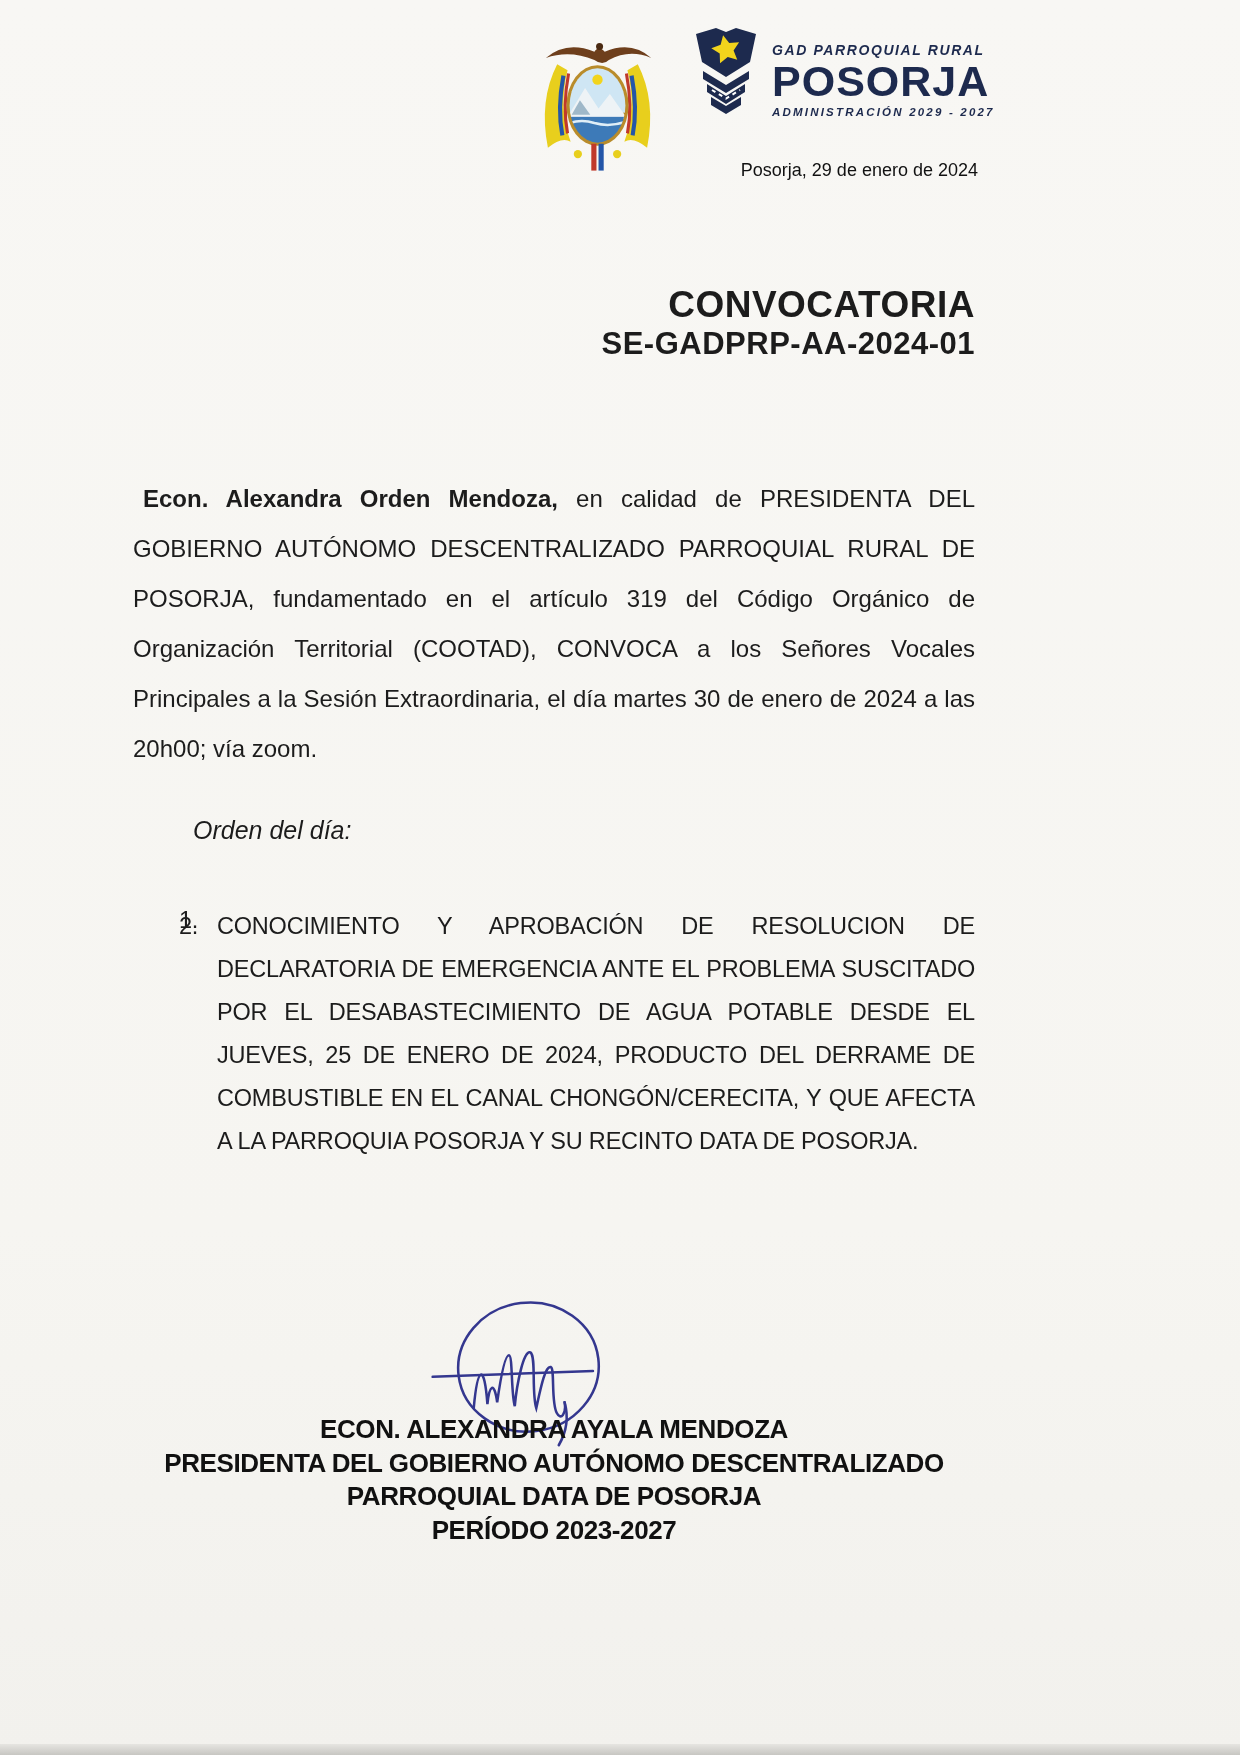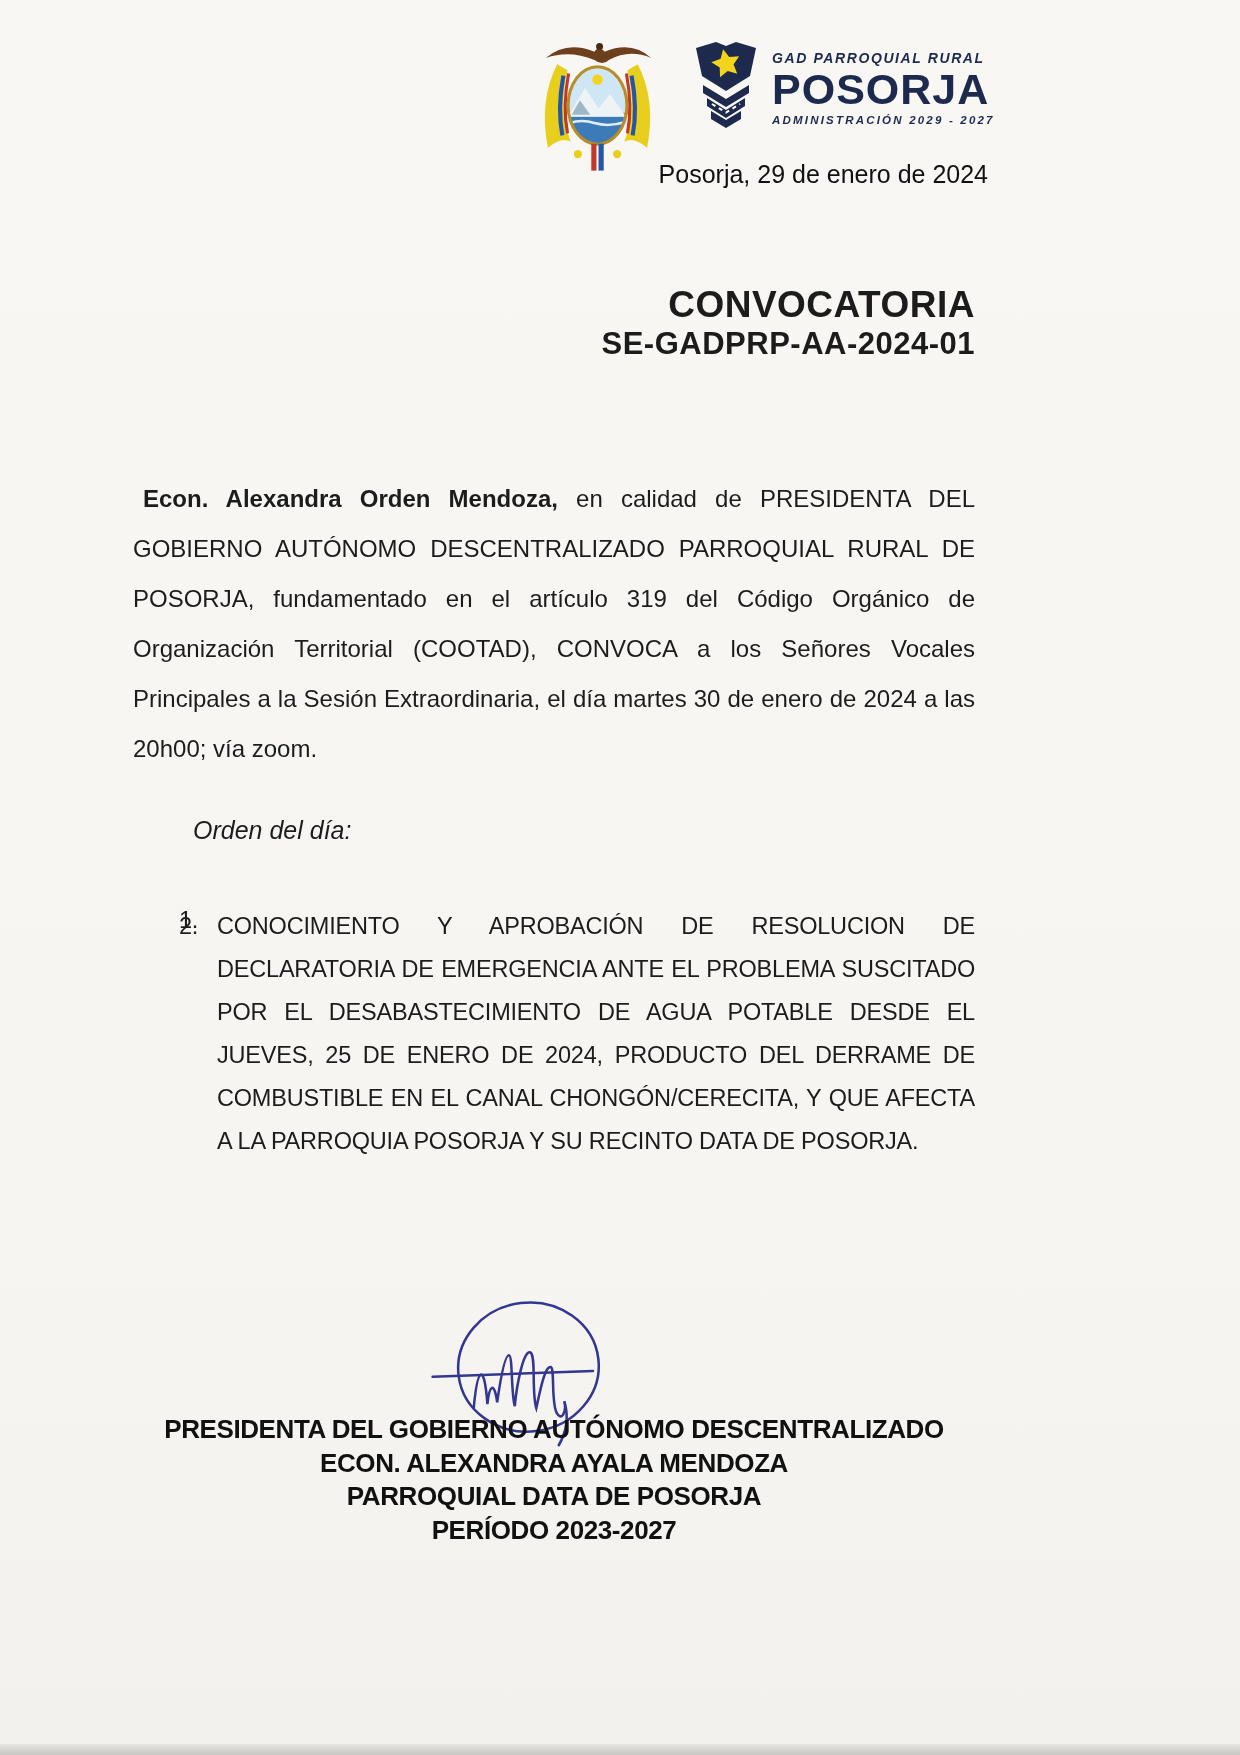--- a/index.html
+++ b/index.html
@@ -8,27 +8,27 @@
     background:#f7f6f2;
     font-family:"Liberation Sans", sans-serif;
     color:#1c1c1c;
     position:relative;
     overflow:hidden;
   }
   .page{position:relative;width:1240px;height:1755px;background:linear-gradient(180deg,#f8f7f4 0%,#f6f5f1 70%,#f2f1ed 100%);}
   
   .header{position:relative;height:200px;}
   .coat-of-arms{position:absolute;left:520px;top:36px;width:155px;height:140px;}
-  .gad-logo{position:absolute;left:690px;top:38px;display:flex;align-items:flex-start;}
+  .gad-logo{position:absolute;left:690px;top:24px;display:flex;align-items:center;}
   .gad-shield{width:72px;height:100px;flex:0 0 auto;}
   .gad-text{margin-left:10px;padding-top:12px;color:var(--navy);}
   .gad-tagline{font-size:14px;font-weight:700;font-style:italic;letter-spacing:1.6px;}
   .gad-name{font-size:43px;font-weight:800;letter-spacing:1px;line-height:44px;margin-top:1px;}
   .gad-admin{font-size:11.5px;font-weight:700;font-style:italic;letter-spacing:2.2px;margin-top:3px;}
-  .date-line{position:absolute;top:160px;right:252px;font-size:25px;color:#111;}
+  .date-line{position:absolute;top:160px;right:262px;font-size:18px;color:#111;}
   
   .doc{width:842px;margin-left:133px;}
   .title-block{margin-top:84px;text-align:right;}
   .title-main{font-size:37px;font-weight:700;letter-spacing:0.5px;line-height:42px;}
   .title-ref{font-size:31px;font-weight:700;letter-spacing:0.5px;line-height:36px;}
   .intro{margin-top:112px;font-size:24px;line-height:50px;text-align:justify;text-indent:10px;}
   .intro b{font-weight:700;}
   .agenda-heading{margin-top:42px;padding-left:60px;font-size:25px;font-weight:400;font-style:italic;}
   .agenda{margin-top:60px;}
   .agenda-item{position:relative;padding-left:84px;font-size:23.5px;letter-spacing:-0.2px;}
@@ -127,22 +127,22 @@
     <div class="signature-wrap">
       <svg viewBox="0 0 220 150">
         <ellipse class="sig-stroke" cx="112" cy="72" rx="72" ry="66" transform="rotate(-7 112 72)"></ellipse>
         <path class="sig-stroke" d="M14,82 L178,76"></path>
         <path class="sig-stroke" d="M56,114 C60,70 67,68 70,110 C72,90 77,86 80,108 C82,94 87,60 92,60 C96,60 94,98 98,112 C100,90 107,54 114,57 C120,61 115,98 120,114 C124,96 129,70 135,72 C139,74 135,108 141,119 C145,127 151,120 149,108"></path>
         <path class="sig-stroke" d="M149,108 C154,126 150,140 143,152"></path>
       </svg>
     </div>
 
     <div class="footer">
+      <div>ECON. ALEXANDRA AYALA MENDOZA</div>
       <div>PRESIDENTA DEL GOBIERNO AUTÓNOMO DESCENTRALIZADO</div>
-      <div>ECON. ALEXANDRA AYALA MENDOZA</div>
       <div>PARROQUIAL DATA DE POSORJA</div>
       <div>PERÍODO 2023-2027</div>
     </div>
 
   </div>
 
   <div class="scan-edge"></div>
 </div>
 
 </body></html>

